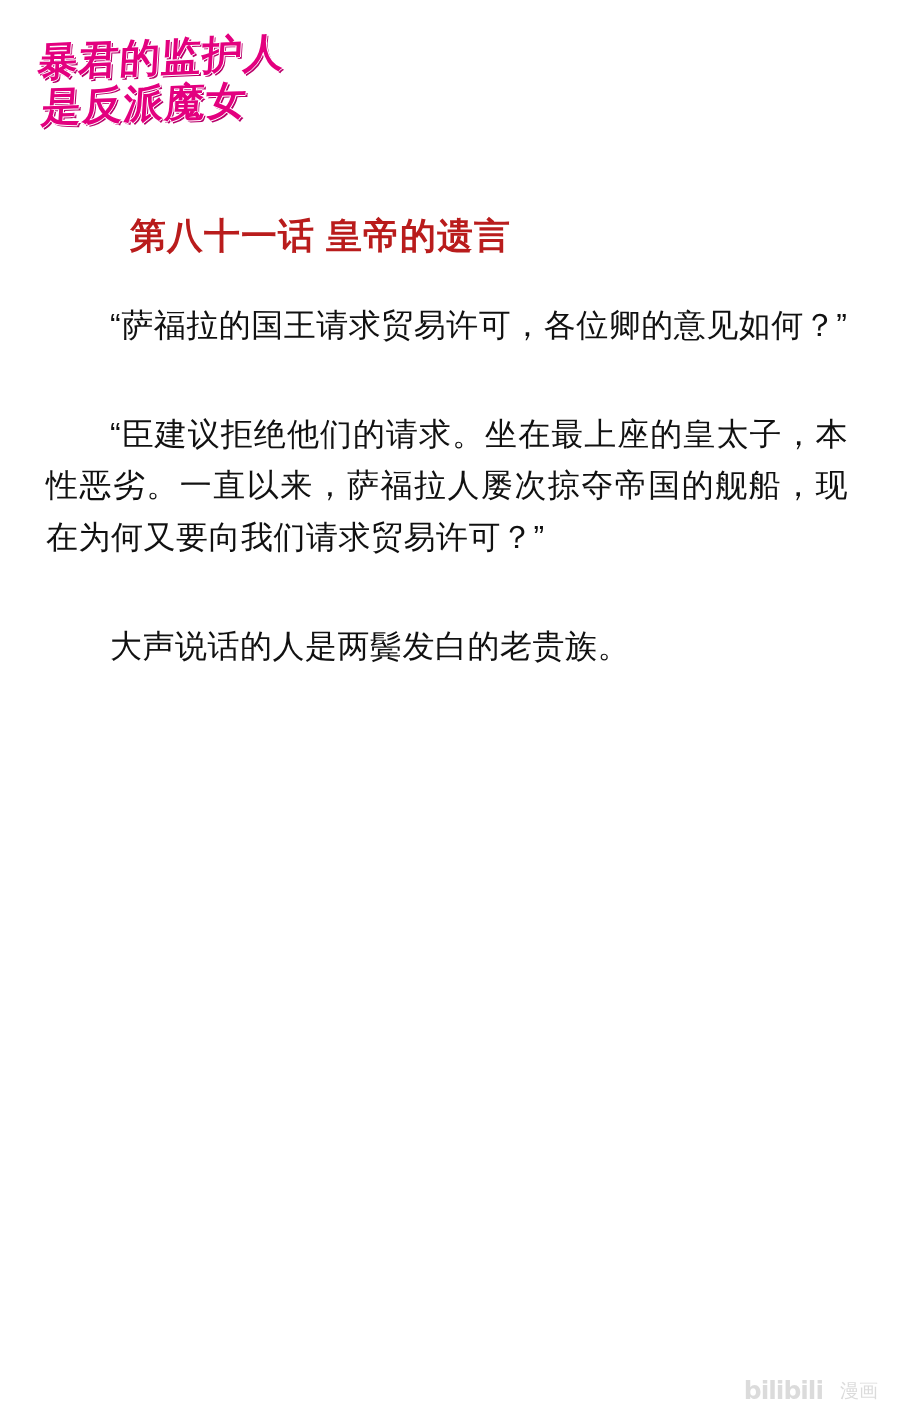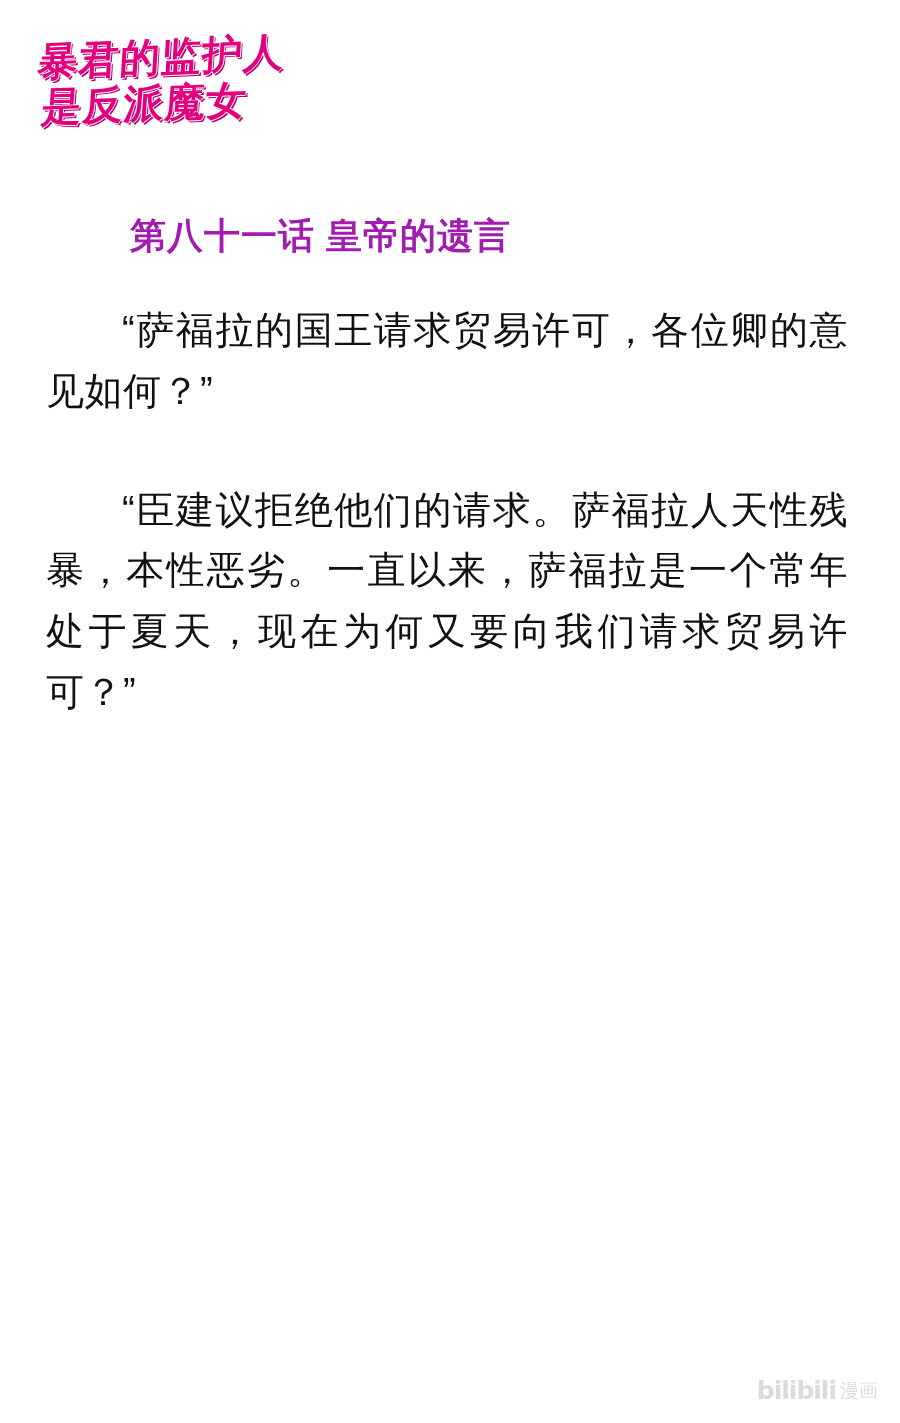--- a/index.html
+++ b/index.html
@@ -52,50 +52,50 @@
        2px 2px 0 #b8006a;
   }
 
   
   .chapter-title {
     position: absolute;
     left: 130px;
     top: 186px;
     font-size: 36px;
     line-height: 1.45;
-    color: #a21caf;
+    color: #b91c1c;
     letter-spacing: 1px;
   }
 
   
   .body-text {
     position: absolute;
     left: 46px;
     top: 300px;
     width: 818px;
   }
   .para {
-    font-size: 38px;
+    font-size: 32px;
     line-height: 1.6;
     letter-spacing: 0.5px;
     text-indent: 2em;
     margin: 0 16px 58px 0;
     color: #111111;
     text-align: justify;
   }
   .para:last-child { margin-bottom: 0; }
 
   
   .watermark {
     position: absolute;
     right: 22px;
     bottom: 18px;
     display: flex;
     align-items: center;
-    gap: 4px;
+    gap: 17px;
     opacity: 0.35;
   }
   .wm-brand {
     font-family: "DejaVu Sans", sans-serif;
     font-size: 25px;
     font-weight: 700;
     color: #9a9a9a;
     letter-spacing: -1px;
   }
   .wm-sub {
@@ -110,19 +110,20 @@
 
 <div class="logo">
   <div class="logo-line logo-line-1">暴君的监护人</div>
   <div class="logo-line logo-line-2">是反派魔女</div>
 </div>
 
 <h1 class="chapter-title">第八十一话 皇帝的遗言</h1>
 
 <div class="body-text">
   <p class="para">“萨福拉的国王请求贸易许可，各位卿的意见如何？”</p>
-  <p class="para">“臣建议拒绝他们的请求。萨福拉人天性残暴，本性恶劣。一直以来，萨福拉是一个常年处于夏天，现在为何又要向我们请求贸易许可？”</p>
+  <p class="para">“臣建议拒绝他们的请求。坐在最上座的皇太子，本性恶劣。一直以来，萨福拉人屡次掠夺帝国的舰船，现在为何又要向我们请求贸易许可？”</p>
+  <p class="para">大声说话的人是两鬓发白的老贵族。</p>
 </div>
 
 <div class="watermark">
   <span class="wm-brand">bilibili</span>
   <span class="wm-sub">漫画</span>
 </div>
 
 </body></html>

